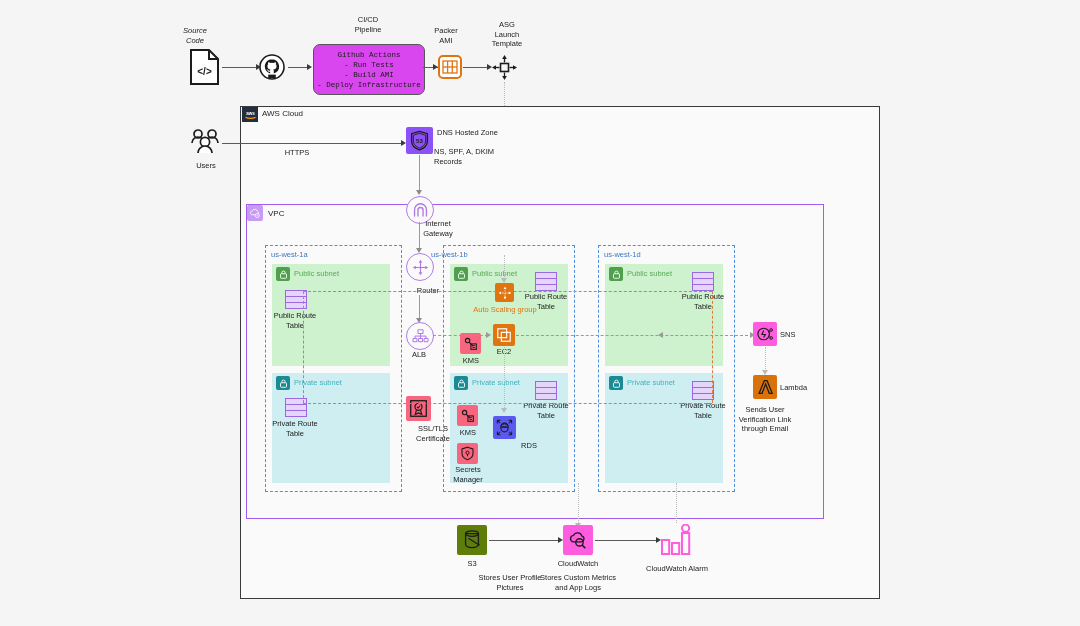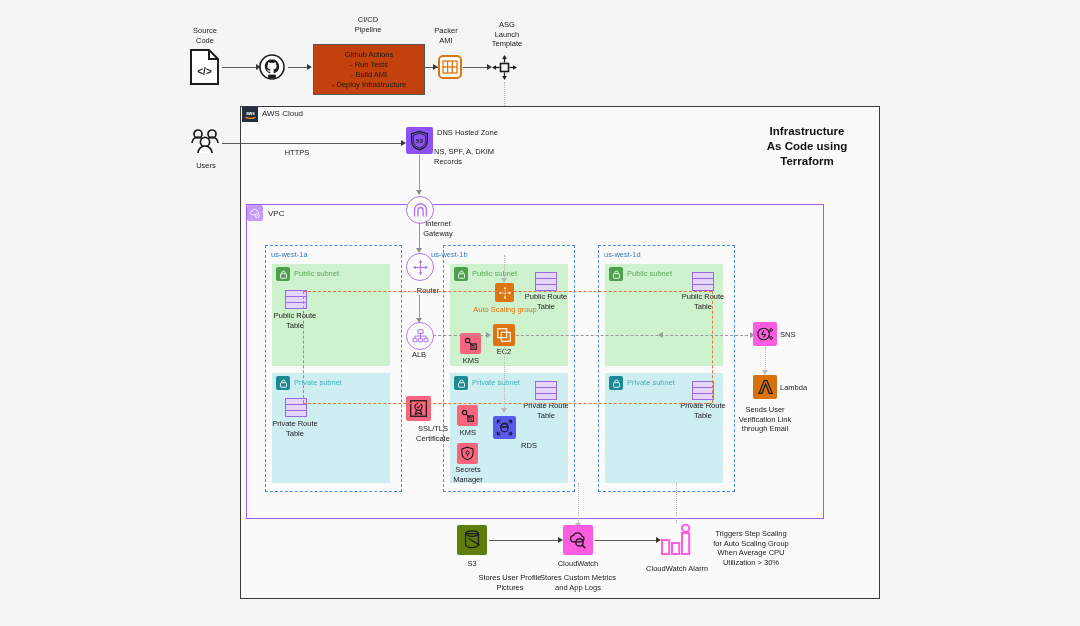--- a/index.html
+++ b/index.html
@@ -62,29 +62,29 @@
   
   .tile{position:absolute;border-radius:2px;display:flex;align-items:center;justify-content:center;}
   .tile svg{display:block;}
   .outline-circle{position:absolute;border-radius:50%;border:1.4px solid #b07ae8;background:#fafafa;display:flex;align-items:center;justify-content:center;}
 
   .rt{position:absolute;width:20px;height:17px;}
   .rt .row{position:absolute;left:0;width:20px;height:4.6px;border:1px solid #9b6ae0;background:#e6d5fb;}
   .codefile{position:absolute;}
 
   
-  #ghactions{position:absolute;left:313px;top:44px;width:110px;height:49px;border:1px solid #555;border-radius:0;background:#c2410c;}
+  #ghactions{position:absolute;left:313px;top:44px;width:110px;height:49px;border:1px solid #555;border-radius:7px;background:#d946ef;font-family:Liberation Mono, monospace;}
   #ghactions .t{position:absolute;left:0;top:5px;width:110px;text-align:center;font-size:7.5px;line-height:10px;color:#1c1c1c;white-space:pre-line;}
 </style>
 </head>
 <body>
 
 <div id="stage">
 
-  <div class="lbl" style="left:178px;top:26px;width:54px;">Source
+  <div class="lbl" style="left:168px;top:26px;width:54px;font-style:italic;">Source
 Code</div>
   <div class="icon codefile" style="left:190px;top:49px;">
     <svg width="29" height="36" viewBox="0 0 29 36">
       <path d="M1 1 h18 l9 9 v25 h-27 z" fill="#ffffff" stroke="#1c1c1c" stroke-width="2"></path>
       <path d="M19 1 v9 h9" fill="none" stroke="#1c1c1c" stroke-width="2"></path>
       <text x="14.5" y="26" font-family="Liberation Sans, sans-serif" font-size="10" font-weight="bold" text-anchor="middle" fill="#1c1c1c">&lt;/&gt;</text>
     </svg>
   </div>
 
   <div class="hline" style="left:222px;top:67px;width:36px;"></div>
@@ -150,23 +150,20 @@
 
   <div class="abs" id="awscloud"></div>
   <div class="abs" id="aws-badge">
     <svg width="13" height="11" viewBox="0 0 13 11">
       <text x="6.5" y="6" font-family="Liberation Sans, sans-serif" font-size="4.6" font-weight="bold" text-anchor="middle" fill="#ffffff">aws</text>
       <path d="M1.5 8.2c2.6 1.6 7.4 1.6 10 0" stroke="#ff9900" stroke-width="1.3" fill="none"></path>
     </svg>
   </div>
   <div class="abs" id="aws-cloud-label">AWS Cloud</div>
 
-  <div class="abs" id="title" style="white-space:pre-line;">Infrastructure
-As Code using
-Terraform</div>
 
   <div class="icon" style="left:190px;top:128px;">
     <svg width="32" height="28" viewBox="0 0 32 28">
       <circle cx="8" cy="6" r="4" fill="none" stroke="#1c1c1c" stroke-width="1.7"></circle>
       <path d="M2 15 a6 6 0 0 1 12 0" fill="none" stroke="#1c1c1c" stroke-width="1.7"></path>
       <circle cx="22" cy="6" r="4" fill="none" stroke="#1c1c1c" stroke-width="1.7"></circle>
       <path d="M16 15 a6 6 0 0 1 12 0" fill="none" stroke="#1c1c1c" stroke-width="1.7"></path>
       <circle cx="15" cy="14" r="4.6" fill="#fff" stroke="#1c1c1c" stroke-width="1.7"></circle>
       <path d="M8 25 a7 7 0 0 1 14 0" fill="#fff" stroke="#1c1c1c" stroke-width="1.7"></path>
     </svg>
@@ -504,18 +501,14 @@
 
   <div class="icon" style="left:661px;top:524px;">
     <svg width="31" height="32" viewBox="0 0 31 32">
       <rect x="1" y="16" width="7.2" height="14" fill="none" stroke="#ff5ce0" stroke-width="2"></rect>
       <rect x="11" y="19" width="7.2" height="11" fill="none" stroke="#ff5ce0" stroke-width="2"></rect>
       <rect x="21" y="9" width="7.2" height="21" fill="none" stroke="#ff5ce0" stroke-width="2"></rect>
       <circle cx="24.6" cy="4.2" r="3.6" fill="none" stroke="#ff5ce0" stroke-width="2"></circle>
     </svg>
   </div>
   <div class="lbl" style="left:637px;top:564px;width:80px;">CloudWatch Alarm</div>
-  <div class="lbl" style="left:707px;top:529px;width:88px;">Triggers Step Scaling
-for Auto Scaling Group
-When Average CPU
-Utilization &gt; 30%</div>
 
 </div>
 
 </body></html>

